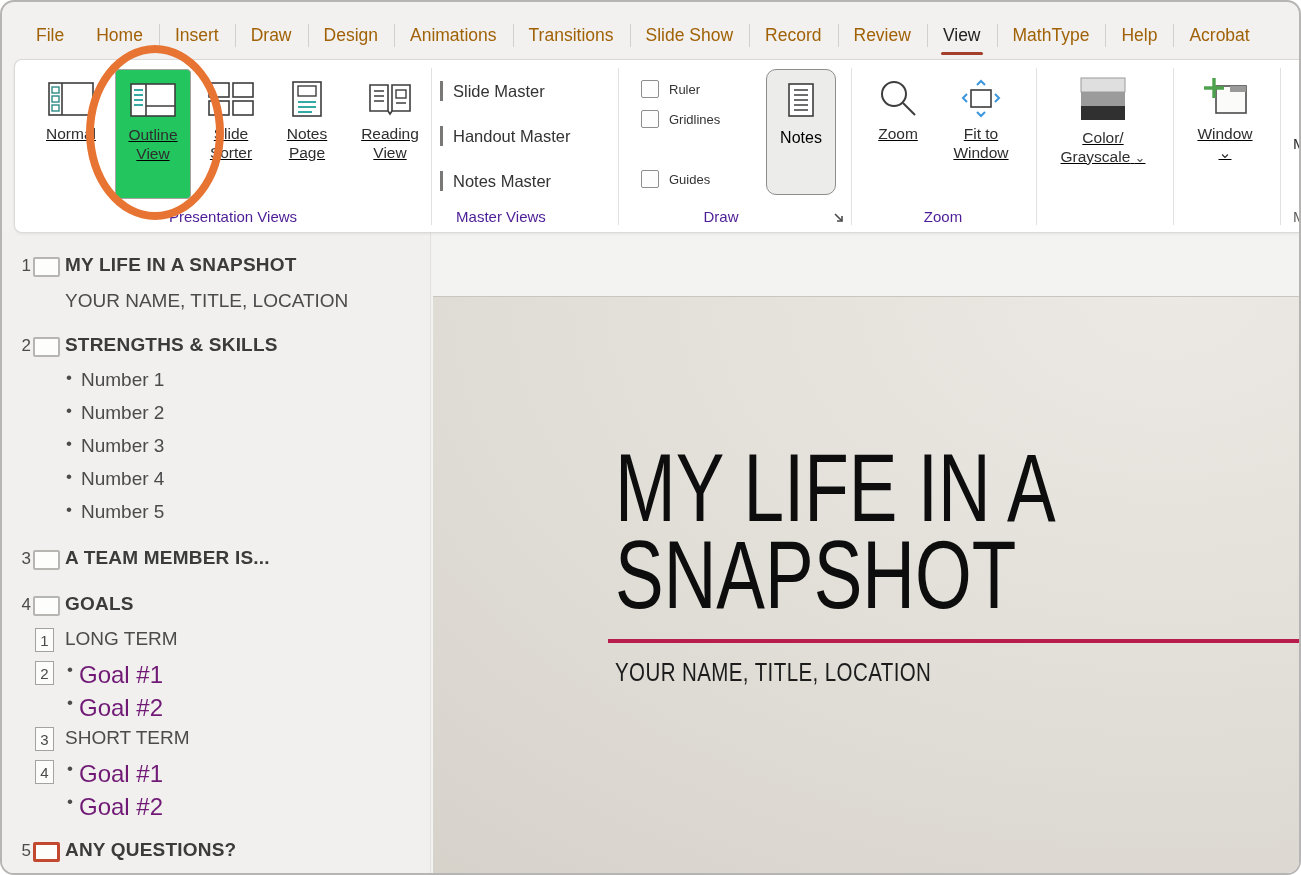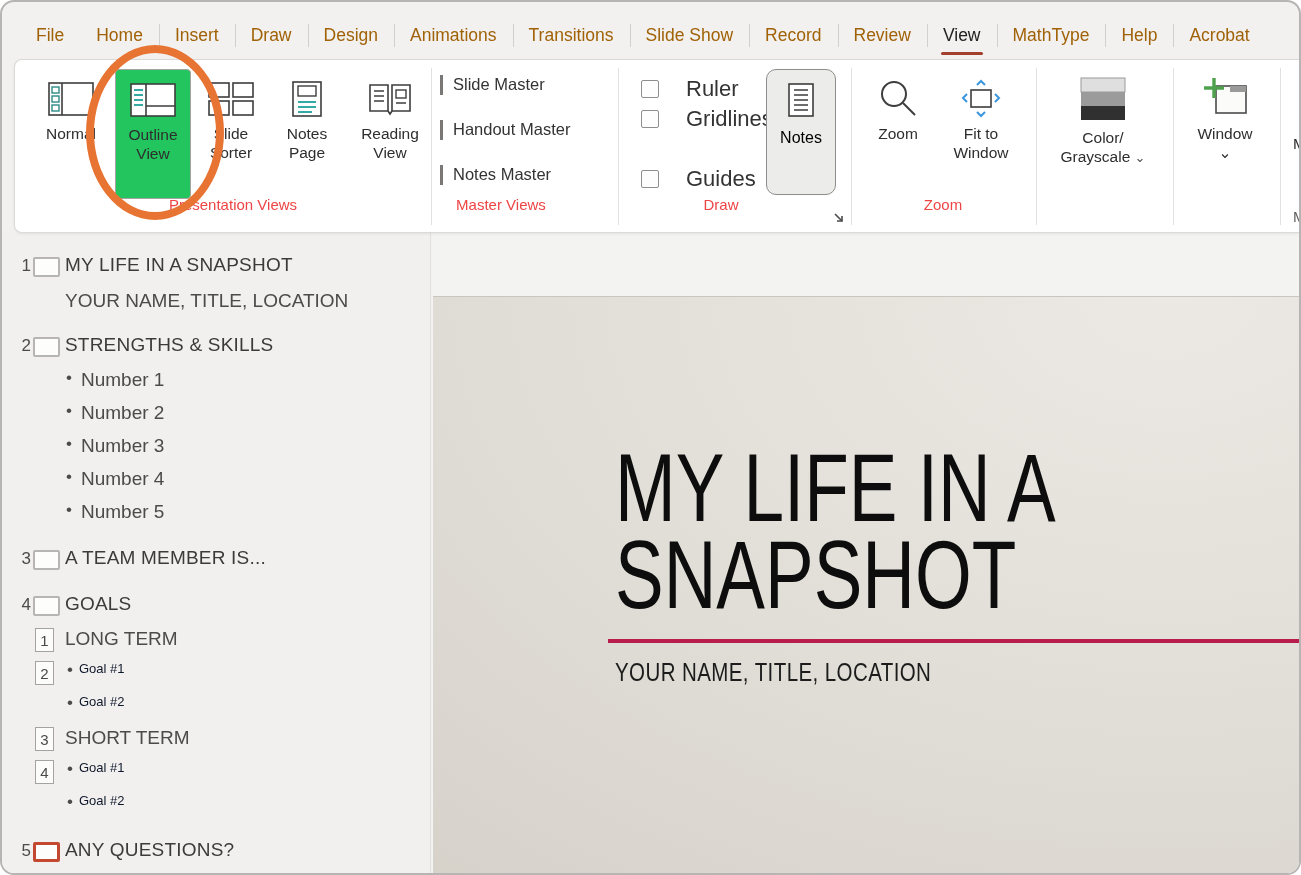--- a/index.html
+++ b/index.html
@@ -12,58 +12,58 @@
   .tab{position:relative;padding:0 16px;font-size:17.5px;color:#a16207;line-height:47px;height:47px;cursor:default;white-space:nowrap;}
   .tab.sep::before{content:"";position:absolute;left:0;top:12px;width:1px;height:23px;background:#d2d0ce;}
   .tab.active{color:#222;}
   .tab.active::after{content:"";position:absolute;left:14px;right:14px;bottom:4px;height:3px;border-radius:2px;background:#a33e2a;}
 
   
   .ribbon{position:absolute;left:12px;top:57px;right:0;height:174px;background:#ffffff;
     border:1px solid #dcdad8;border-right:none;border-radius:8px 0 0 8px;
     box-shadow:0 1px 3px rgba(0,0,0,.07);z-index:4;}
   .gsep{position:absolute;top:8px;height:157px;width:1px;background:#e3e1df;}
-  .glabel{position:absolute;bottom:19px;font-size:15px;color:#ef4444;text-align:center;white-space:nowrap;}
-  .rbtn{position:absolute;top:9px;width:76px;height:130px;text-align:center;border-radius:4px;cursor:default;}
+  .glabel{position:absolute;bottom:7px;font-size:15px;color:#4c1d95;text-align:center;white-space:nowrap;}
+  .rbtn{position:absolute;top:9px;width:76px;height:130px;text-align:center;border-radius:4px;cursor:default;text-decoration:underline;}
   .rbtn .ric{margin:12px auto 7px auto;height:36px;display:flex;align-items:center;justify-content:center;}
   .rbtn .rlb{font-size:15.5px;line-height:19px;color:#2e2e2e;}
   .rbtn.selected{background:#22c55e;border:1px solid #a6a4a2;}
-  .mitem{position:absolute;display:flex;align-items:flex-start;height:26px;}
+  .mitem{position:absolute;display:flex;align-items:flex-end;height:26px;}
   .mbar{width:3px;height:20px;background:#7a7876;margin-right:10px;flex:none;}
   .mtext{font-size:16.5px;color:#333;white-space:nowrap;}
   .chkrow{position:absolute;display:flex;align-items:center;height:22px;}
   .chkbox{width:18px;height:18px;border:1px solid #908e8c;border-radius:2px;background:#fdfdfd;margin-right:10px;flex:none;}
-  .chklb{font-size:22px;color:#333;white-space:nowrap;margin-left:17px;}
+  .chklb{font-size:13px;color:#333;white-space:nowrap;}
   .notesbtn{position:absolute;left:751px;top:9px;width:70px;height:126px;border:1px solid #8f8d8b;
     border-radius:10px;background:#ececea;text-align:center;}
   .notesbtn .ric{margin:13px auto 6px auto;}
   .launcher{position:absolute;left:816px;bottom:6px;width:16px;height:16px;}
   .chev{font-size:13px;color:#4a4a4a;}
   .clip-macros{position:absolute;left:1278px;top:0;width:40px;height:172px;overflow:hidden;}
   .clip-macros .bl{position:absolute;left:0;top:75px;font-size:15.5px;color:#2e2e2e;white-space:nowrap;}
   .clip-macros .gl{position:absolute;left:0;bottom:7px;font-size:15px;color:#605e5c;white-space:nowrap;}
 
   
   .annotation{position:absolute;left:84px;top:43px;width:138px;height:175px;border:8px solid #e87434;
     border-radius:50%;z-index:60;pointer-events:none;}
 
   
   .outline{position:absolute;left:0;top:231px;width:429px;bottom:0;background:#f1f0ef;border-right:1px solid #e3e1dd;}
   .orow{position:absolute;left:0;width:100%;height:27px;}
   .onum{position:absolute;left:12px;top:2px;width:17px;text-align:right;font-size:17px;color:#4b4b4b;}
   .oicon{position:absolute;left:31px;top:3px;width:27px;height:20px;background:#fdfdfc;border:2px solid #b7b5b2;border-radius:2px;}
   .oicon.sel{border:3px solid #c2492f;}
-  .otitle{position:absolute;left:63px;top:0;font-size:19px;font-weight:400;color:#3b3b3b;letter-spacing:.2px;white-space:nowrap;}
+  .otitle{position:absolute;left:63px;top:0;font-size:19px;font-weight:700;color:#3b3b3b;letter-spacing:.2px;white-space:nowrap;}
   .otext{position:absolute;left:63px;top:0;font-size:19px;color:#4b4b4b;white-space:nowrap;}
   .odot{position:absolute;left:64px;top:-1px;font-size:17px;color:#4b4b4b;}
   .obtext{position:absolute;left:79px;top:0;font-size:19px;color:#4b4b4b;white-space:nowrap;}
   .obadge{position:absolute;left:33px;top:0;width:19px;height:24px;border:1px solid #a5a3a0;background:#fcfcfb;
     font-size:15px;color:#4a4a4a;text-align:center;line-height:23px;}
   .gdot{position:absolute;left:65px;top:-1px;font-size:17px;color:#4b4b4b;}
-  .ggtext{position:absolute;left:77px;top:0;font-size:13px;color:#0f172a;white-space:nowrap;text-align:center;}
+  .ggtext{position:absolute;left:77px;top:0;font-size:24px;color:#701a75;white-space:nowrap;text-align:center;}
 
   
   .slidepane{position:absolute;left:430px;top:231px;right:0;bottom:0;background:#f3f3f2;}
   .slide{position:absolute;left:1px;top:63px;right:0;bottom:0;border-top:1px solid #c9c6c0;
     background:radial-gradient(140% 140% at 85% 0%, #ece9e4 0%, #e2dfd9 48%, #d5d1c9 100%);}
   .stitle{position:absolute;left:182px;top:147px;font-size:96px;line-height:87px;color:#0d0d0d;
     transform:scaleX(.76);transform-origin:left top;white-space:nowrap;letter-spacing:0;}
   .sline{position:absolute;left:175px;top:342px;right:0;height:4px;background:#b91d4d;}
   .ssub{position:absolute;left:182px;top:361px;font-size:25px;color:#1c1c1c;letter-spacing:.5px;
     transform:scaleX(.82);transform-origin:left top;white-space:nowrap;}

